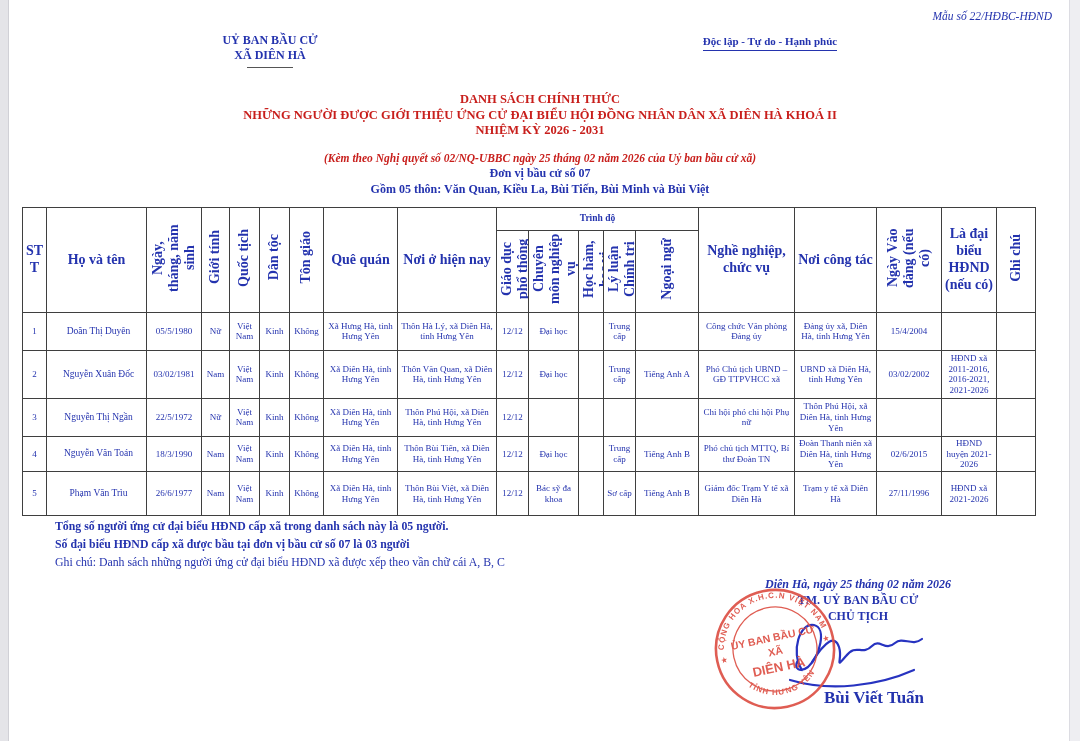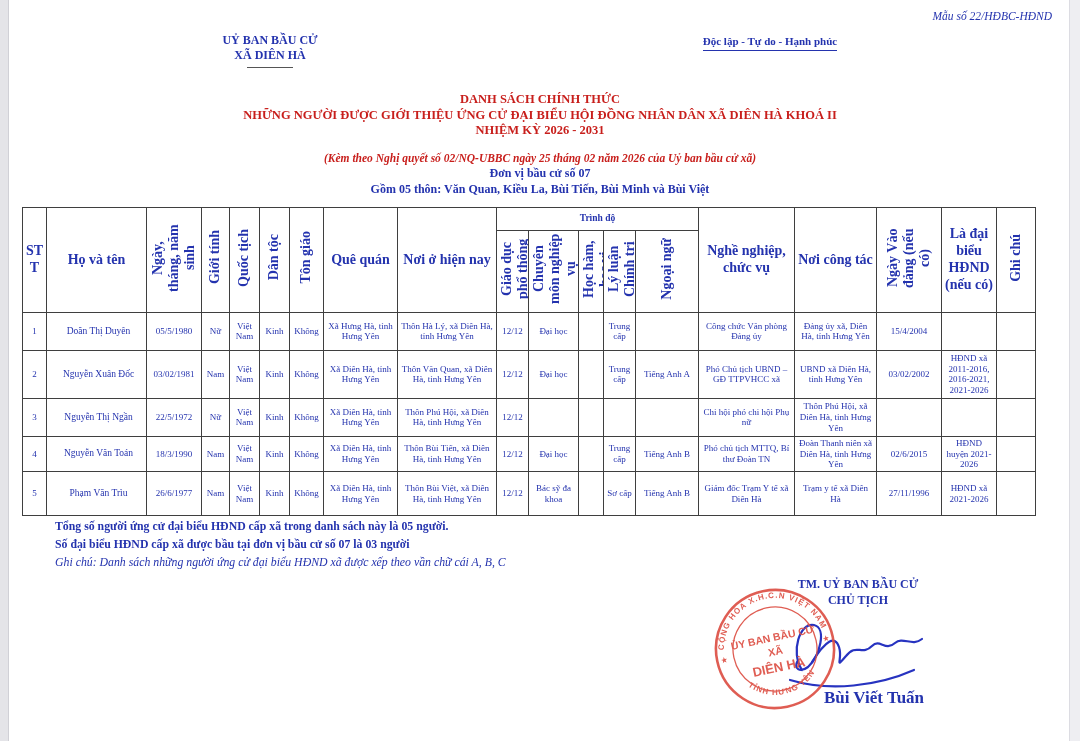--- a/index.html
+++ b/index.html
@@ -26,21 +26,21 @@
   table.main{border:1.5px solid #3f3f3f;}
   table.main th{font-weight:bold;font-size:14px;}
   table.main thead tr:first-child th.group-th{height:20px;font-size:9.5px;}
   table.main thead tr:nth-child(2) th{height:76px;}
   .vh{writing-mode:vertical-rl;transform:rotate(180deg);display:inline-block;max-height:74px;line-height:1.15;}
   td.ta-left{text-align:left;padding-left:4px;}
   table.main td[data-name="cell-name"]{text-align:center;padding-left:6px;font-size:9.5px;}
 
   .summary{position:absolute;left:55px;top:517px;font-size:11.8px;line-height:18px;}
   .summary .b{font-weight:bold;}
-  .summary .i{font-style:italic;}
+  .summary .i{}
 
   .sig-block{position:absolute;left:728px;top:576px;width:260px;text-align:center;font-size:12px;line-height:16px;}
   .sig-block .date{font-style:italic;font-weight:bold;}
   .sig-block .role{font-weight:bold;}
   .sig-name{position:absolute;left:774px;top:688px;width:200px;text-align:center;font-weight:bold;font-size:17px;}
 
   svg.signature{position:absolute;left:782px;top:610px;}
   svg.stamp{position:absolute;left:710px;top:584px;opacity:.92;}
   .stamp-ring{font-size:8px;font-weight:bold;letter-spacing:1px;font-family:"Liberation Sans",sans-serif;}
   .stamp-star{font-size:8px;}
@@ -236,20 +236,21 @@
       </tbody>
     </table>
 
   <div class="summary" data-name="summary-notes">
     <div class="b" data-name="summary-line1">Tổng số người ứng cử đại biểu HĐND cấp xã trong danh sách này là 05 người.</div>
     <div class="b" data-name="summary-line2">Số đại biểu HĐND cấp xã được bầu tại đơn vị bầu cử số 07 là 03 người</div>
     <div class="i" data-name="summary-line3">Ghi chú: Danh sách những người ứng cử đại biểu HĐND xã được xếp theo vần chữ cái A, B, C</div>
   </div>
 
   <div class="sig-block" data-name="signature-block">
+    <div class="date" data-name="signature-date">Diên Hà, ngày 25 tháng 02 năm 2026</div>
     <div class="role" data-name="signature-on-behalf">TM. UỶ BAN BẦU CỬ</div>
     <div class="role" data-name="signature-role">CHỦ TỊCH</div>
   </div>
 
   <svg class="signature" data-name="handwritten-signature" width="150" height="82" viewBox="0 0 150 82">
     <g fill="none" stroke="#2733c0" stroke-width="2.2" stroke-linecap="round">
       <path d="M20,60 C8,42 18,12 32,15 C45,18 38,46 26,57 C18,63 11,59 16,50"></path>
       <path d="M30,52 C44,30 53,25 57,37 C61,49 52,60 64,46 C74,33 80,46 90,36 C98,28 103,42 113,33 C121,26 130,37 140,29"></path>
       <path d="M8,70 C48,82 96,76 132,60"></path>
     </g>

